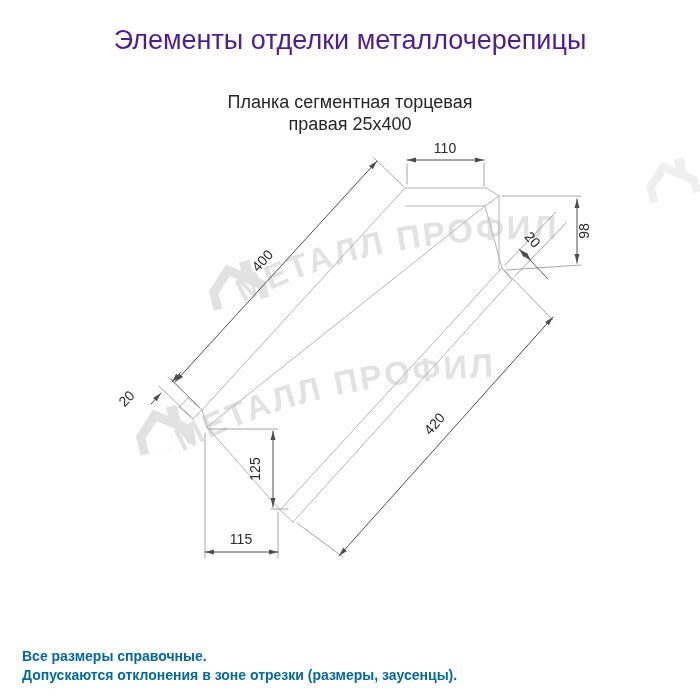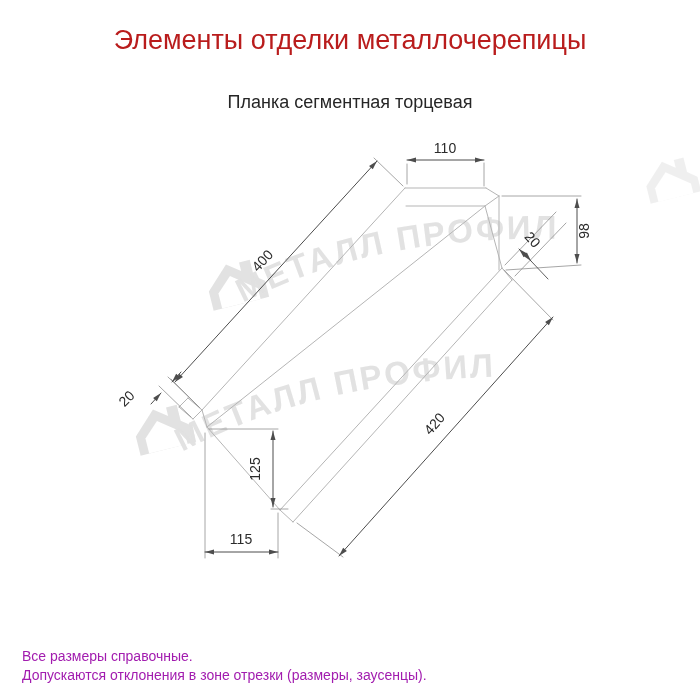--- a/index.html
+++ b/index.html
@@ -1,31 +1,32 @@
 <!DOCTYPE html>
 <html><head>
 <meta charset="utf-8">
 <style>
   html,body{margin:0;padding:0;background:#fff;}
   .page{position:relative;width:700px;height:700px;background:#fff;overflow:hidden;
         font-family:"Liberation Sans",sans-serif;}
   .title{position:absolute;top:25px;left:0;width:100%;text-align:center;
-         font-size:27px;color:#b91c1c;white-space:nowrap;}
+         font-size:27px;color:#4c1d95;white-space:nowrap;}
   .subtitle{position:absolute;top:91px;left:0;width:100%;text-align:center;
             font-size:18px;color:#262626;line-height:22px;}
-  .footer{position:absolute;left:22px;top:647px;font-size:14px;color:#a21caf;line-height:19px;}
+  .footer{position:absolute;left:22px;top:647px;font-size:14px;color:#0369a1;line-height:19px;font-weight:bold;}
   svg.drawing{position:absolute;left:0;top:0;}
 </style>
 </head>
 <body>
 
 <div class="page">
   <div class="title">Элементы отделки металлочерепицы</div>
   <div class="subtitle">
     <div>Планка сегментная торцевая</div>
+    <div>правая 25х400</div>
   </div>
 
   <svg class="drawing" id="drawing-svg" width="700" height="700" viewBox="0 0 700 700">
       <g transform="translate(203,268) rotate(-14) scale(1.1)" opacity="0.95">
         <path d="M0,40 L0,22 L21,2 L33,11 L33,3 L43,3 L43,18 L52,25 L52,40 Z" fill="#e1e1e1"></path>
         <path d="M8,40 L8,26 L22,13 L44,30 L44,40 Z" fill="#ffffff"></path>
       </g>
       <path id="wmp0" d="M 243 303 C 330 258, 430 236, 568 239" fill="none" stroke="none"></path>
       <text font-size="33" font-weight="bold" letter-spacing="2.5" fill="#e1e1e1" opacity="0.95"><textPath xlink:href="#wmp0" href="#wmp0">МЕТАЛЛ ПРОФИЛЬ</textPath></text>
       <g transform="translate(130,413) rotate(-14) scale(1.1)" opacity="0.95">

